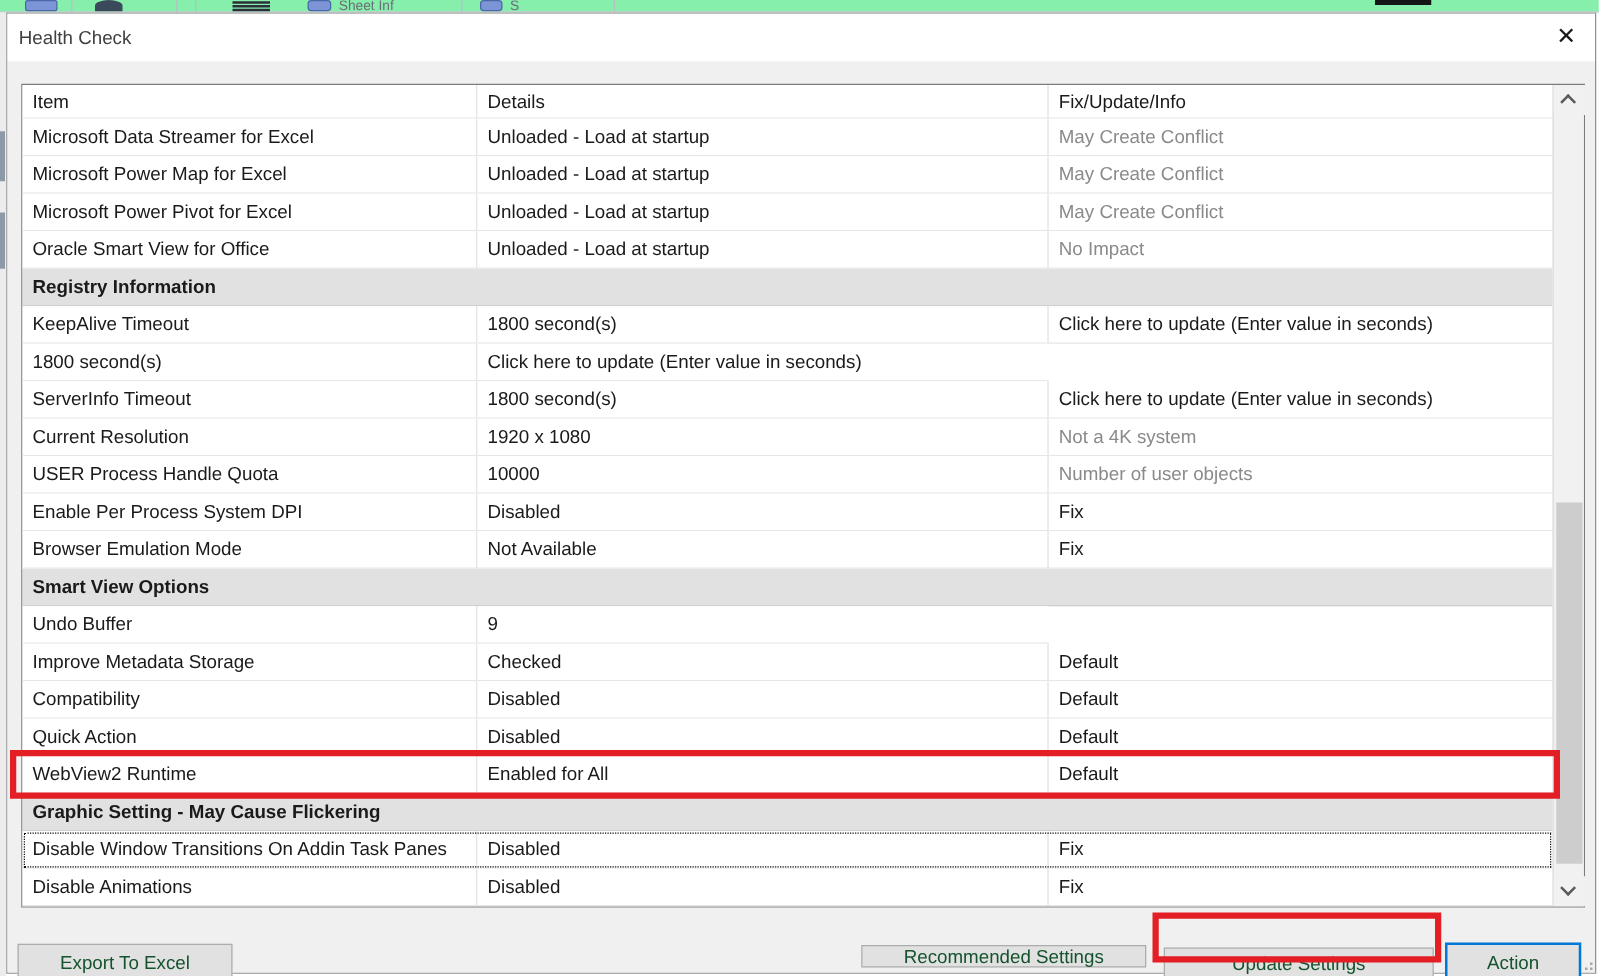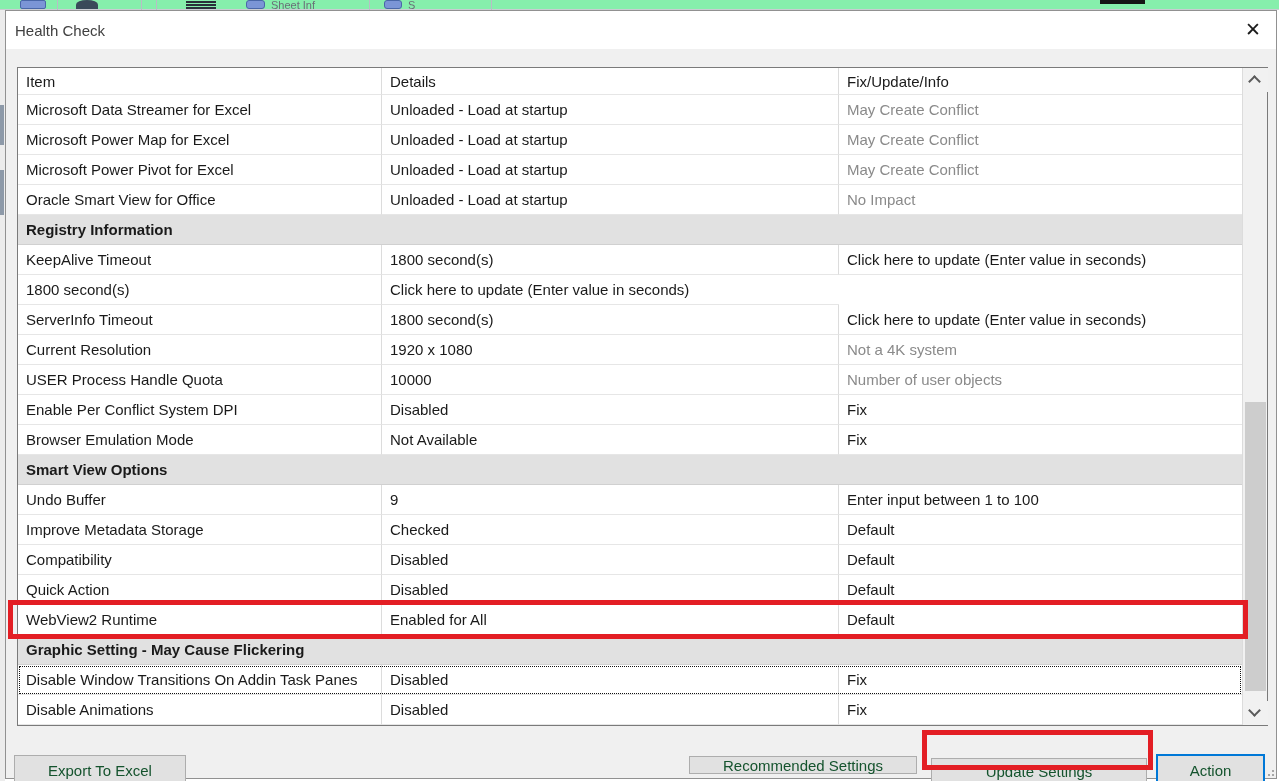--- a/index.html
+++ b/index.html
@@ -152,34 +152,33 @@
           <div class="cell">Current Resolution</div>
           <div class="cell">1920 x 1080</div>
           <div class="cell muted">Not a 4K system</div>
         </div>
         <div class="trow">
           <div class="cell">USER Process Handle Quota</div>
           <div class="cell">10000</div>
           <div class="cell muted">Number of user objects</div>
         </div>
         <div class="trow">
-          <div class="cell">Enable Per Conflict System DPI</div>
+          <div class="cell">Enable Per Process System DPI</div>
           <div class="cell">Disabled</div>
           <div class="cell">Fix</div>
         </div>
         <div class="trow">
           <div class="cell">Browser Emulation Mode</div>
           <div class="cell">Not Available</div>
           <div class="cell">Fix</div>
         </div>
         <div class="sectionrow">Smart View Options</div>
         <div class="trow">
           <div class="cell">Undo Buffer</div>
           <div class="cell">9</div>
-          <div class="cell">Enter input between 1 to 100</div>
         </div>
         <div class="trow">
           <div class="cell">Improve Metadata Storage</div>
           <div class="cell">Checked</div>
           <div class="cell">Default</div>
         </div>
         <div class="trow">
           <div class="cell">Compatibility</div>
           <div class="cell">Disabled</div>
           <div class="cell">Default</div>

